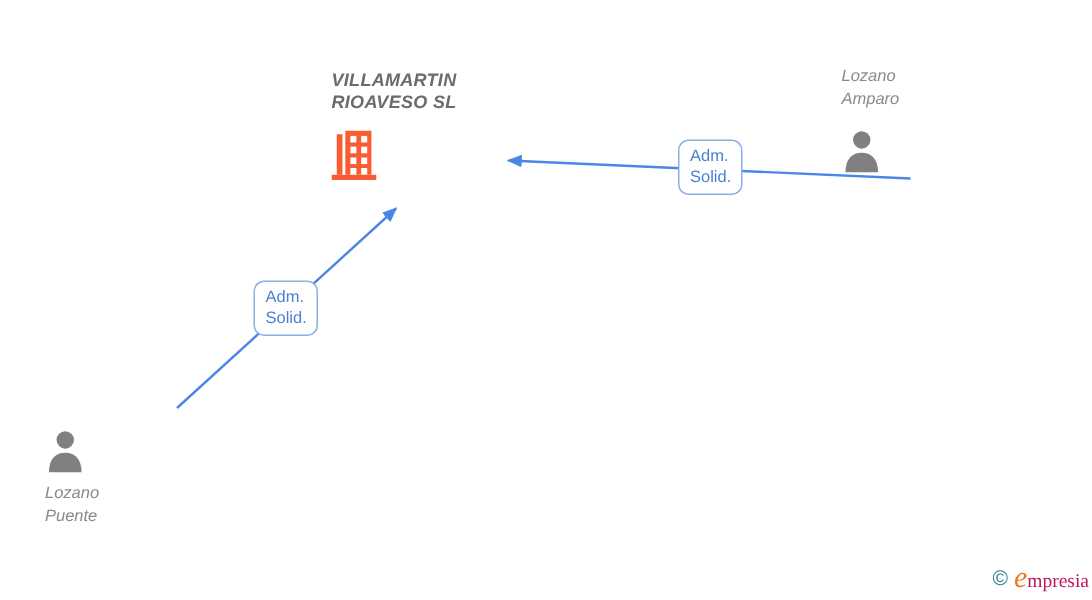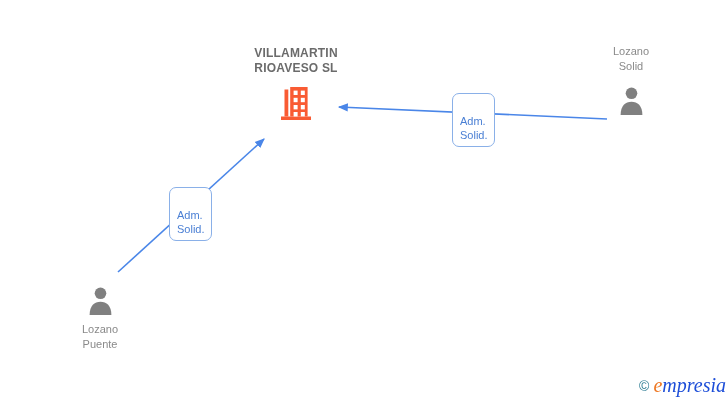--- a/index.html
+++ b/index.html
@@ -5,21 +5,21 @@
   html,body{margin:0;padding:0;background:#ffffff;}
   .canvas{
     position:relative;
     width:728px;height:400px;
     background:#ffffff;
     overflow:hidden;
     font-family:"Liberation Sans", sans-serif;
   }
   .edges-layer{position:absolute;left:0;top:0;width:728px;height:400px;}
 
-  .node{position:absolute;text-align:center;cursor:pointer;}
+  .node{position:absolute;text-align:left;cursor:pointer;font-style:italic;}
   .node-label div{white-space:nowrap;}
 
   .company-node{left:221px;top:46px;width:150px;}
   .company-node .node-label{
     font-size:12px;line-height:15px;font-weight:bold;
     color:#6b6b6b;letter-spacing:.2px;
   }
   .company-node .icon-wrap{margin-top:11px;}
 
   .person-node .node-label{font-size:11px;line-height:15px;color:#8a8a8a;}
@@ -29,21 +29,21 @@
   .person-left .node-label{margin-top:7px;}
 
   .icon-wrap{display:block;}
   .icon-wrap svg{display:inline-block;vertical-align:top;}
 
   .edge-label{
     position:absolute;
     background:#ffffff;
     border:1.5px solid #8ab0e8;
     border-radius:7px;
-    padding:20px 6px 4px 7px;
+    padding:3px 6px 4px 7px;
     font-size:11px;line-height:14px;
     color:#4a7fd4;
     text-align:left;
     min-width:26px;
   }
   .edge-label-1{left:452px;top:93px;}
   .edge-label-2{left:169px;top:187px;}
 
   .brand-logo{
     position:absolute;right:2px;bottom:3px;
@@ -53,21 +53,21 @@
     font-size:14px;color:#2e7d94;vertical-align:1px;
     font-family:"Liberation Sans", sans-serif;
   }
   .brand-logo .letter-e{
     font-family:"Liberation Serif", serif;
     font-style:italic;font-size:20px;color:#ee7722;
     margin-left:4px;
   }
   .brand-logo .rest{
     font-family:"Liberation Serif", serif;
-    font-style:italic;font-size:20px;color:#1d4ed8;
+    font-size:13px;color:#be185d;
   }
 </style>
 </head>
 <body>
 
 <div class="canvas">
 
   <svg class="edges-layer" viewBox="0 0 728 400" width="728" height="400">
     <defs>
       <marker id="arrowhead" viewBox="0 0 10 10" refX="8.5" refY="5" markerWidth="6.5" markerHeight="6.5" orient="auto">
@@ -96,21 +96,21 @@
         <rect x="19.8" y="18" width="4" height="4.4" fill="#ffffff"></rect>
         <rect x="12.6" y="25" width="4" height="4.5" fill="#ffffff"></rect>
         <rect x="19.8" y="25" width="4" height="4.4" fill="#ffffff"></rect>
       </svg>
     </span>
   </div>
 
   <div class="node person-node person-right">
     <div class="node-label">
       <div>Lozano</div>
-      <div>Solid</div>
+      <div>Amparo</div>
     </div>
     <span class="icon-wrap">
       <svg width="27" height="28" viewBox="0 0 27 28">
         <circle cx="13.5" cy="6.3" r="5.8" fill="#808080"></circle>
         <path d="M2.6,28 C2.6,18.6 7.5,14.8 13.5,14.8 C19.5,14.8 24.4,18.6 24.4,28 Z" fill="#808080"></path>
       </svg>
     </span>
   </div>
 
   <div class="node person-node person-left">

